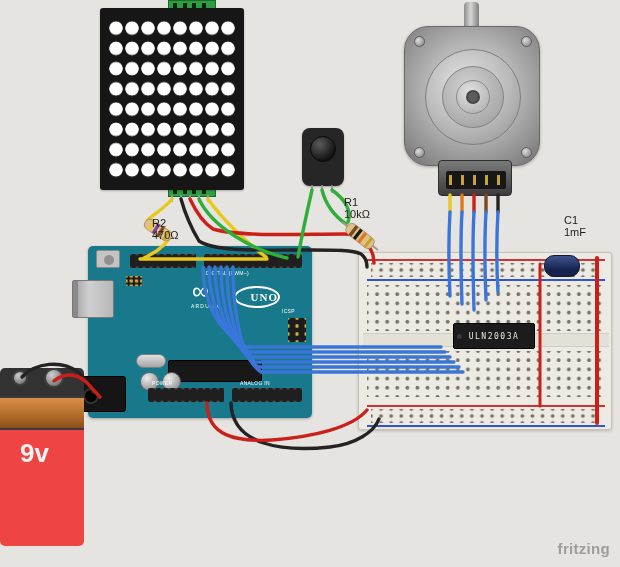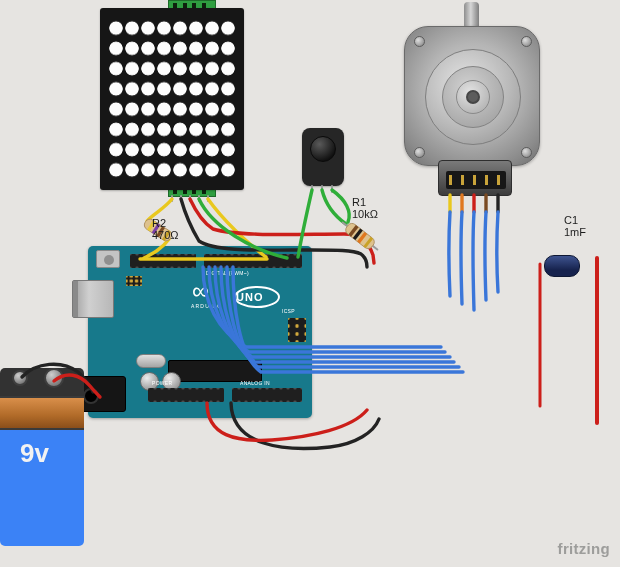--- a/index.html
+++ b/index.html
@@ -50,21 +50,21 @@
   .header{position:absolute;background-color:#1f1f1f;background-image:radial-gradient(circle,#4d4d4d 0 1.3px,transparent 1.9px);border-radius:1px;}
   .header-h{height:14px;background-size:7px 14px;background-position:3.5px 7px;}
   .reset-btn{position:absolute;left:8px;top:4px;width:24px;height:18px;background:#c4c4c4;border:1px solid #8a8a8a;border-radius:2px;}
   .reset-btn::after{content:"";position:absolute;left:7px;top:4px;width:10px;height:10px;border-radius:50%;background:#8f8f8f;}
   .usb{position:absolute;left:-16px;top:34px;width:42px;height:38px;
     background:linear-gradient(90deg,#9f9f9f,#d0d0d0 40%,#b7b7b7);border:1px solid #787878;border-radius:2px;}
   .usb::before{content:"";position:absolute;left:0;top:0;width:5px;height:100%;background:#8a8a8a;}
   .jack{position:absolute;left:-8px;top:130px;width:46px;height:36px;background:#151515;border-radius:3px;border:1px solid #000;}
   .jack::after{content:"";position:absolute;left:2px;top:11px;width:12px;height:12px;border-radius:50%;background:#000;border:2px solid #333;}
   .uno-oval{position:absolute;left:146px;top:40px;width:46px;height:22px;border:2px solid #fff;border-radius:50%;
-    color:#fff;font-size:11px;font-weight:bold;letter-spacing:1px;text-align:left;line-height:18px;}
+    color:#fff;font-size:11px;font-weight:bold;letter-spacing:1px;text-align:right;line-height:18px;font-family:Liberation Serif, serif;}
   .logo{position:absolute;left:104px;top:34px;color:#fff;font-size:24px;line-height:22px;}
   .brand{position:absolute;left:103px;top:57px;color:#fff;font-size:5px;letter-spacing:1.2px;}
   .tiny-label{position:absolute;color:#fff;font-size:5px;letter-spacing:.3px;}
   .chip{position:absolute;left:80px;top:114px;width:94px;height:22px;background:#181818;border-radius:2px;border:1px solid #000;}
   .crystal{position:absolute;left:48px;top:108px;width:30px;height:14px;border-radius:8px;
     background:linear-gradient(180deg,#e0e0e0,#a5a5a5);border:1px solid #7e7e7e;}
   .acap{position:absolute;width:19px;height:19px;border-radius:50%;
     background:radial-gradient(circle at 35% 30%,#ececec,#9f9f9f 70%,#787878);border:1px solid #6a6a6a;}
   .icsp{position:absolute;background-color:#1c1c1c;background-image:radial-gradient(circle,#d2a93c 0 1.5px,transparent 2.1px);border-radius:1px;}
 
@@ -84,21 +84,21 @@
   .capacitor{position:absolute;left:544px;top:255px;width:36px;height:22px;border-radius:10px;
     background:linear-gradient(180deg,#3e538f,#16224d 70%);border:1px solid #0e1733;z-index:40;}
 
   
   .battery{position:absolute;left:0;top:368px;width:84px;height:178px;z-index:10;}
   .bat-cap{position:absolute;left:0;top:0;width:84px;height:28px;background:#323232;border-radius:5px 5px 0 0;}
   .bat-term{position:absolute;border-radius:50%;background:radial-gradient(circle at 35% 30%,#cfcfcf,#5c5c5c);border:2px solid #3e3e3e;}
   .bat-band{position:absolute;left:0;top:28px;width:84px;height:34px;
     background:linear-gradient(180deg,#d98f4a,#b06a28 60%,#8a4e1a);
     border-top:2px solid #3a3a3a;border-bottom:2px solid #3a3a3a;}
-  .bat-body{position:absolute;left:0;top:62px;width:84px;height:116px;background:#3b82f6;border-radius:0 0 5px 5px;}
+  .bat-body{position:absolute;left:0;top:62px;width:84px;height:116px;background:#ef4444;border-radius:0 0 5px 5px;}
   .bat-text{position:absolute;left:20px;top:8px;color:#f2f2f2;font-size:26px;font-weight:bold;}
 
   
   .wires{position:absolute;left:0;top:0;z-index:50;}
   .w{fill:none;stroke-linecap:round;stroke-width:3.4px;}
   .wy{stroke:var(--wire-yellow);} .wg{stroke:var(--wire-green);} .wr{stroke:var(--wire-red);}
   .wk{stroke:var(--wire-black);} .wb{stroke:var(--wire-blue);} .wo{stroke:var(--wire-orange);} .wn{stroke:var(--wire-brown);}
   .lead{stroke:#9a9a9a;stroke-width:2px;fill:none;stroke-linecap:round;}
   .part-label{position:absolute;font-size:11px;line-height:12px;color:#1c1c1c;z-index:60;}
   .part-label span{display:block;}
@@ -158,20 +158,32 @@
     <div class="chip"></div>
     <div class="acap" style="left:52px;top:126px"></div>
     <div class="acap" style="left:74px;top:126px"></div>
     <div class="tiny-label" style="left:64px;top:134px">POWER</div>
     <div class="tiny-label" style="left:152px;top:134px">ANALOG IN</div>
     <div class="header header-h" style="left:60px;top:142px;width:76px"></div>
     <div class="header header-h" style="left:144px;top:142px;width:70px"></div>
     <div class="jack"></div>
   </div>
 
+  <div class="breadboard">
+    <div class="rail-line rail-red" style="top:6px"></div>
+    <div class="holes holes-rail" style="top:10px"></div>
+    <div class="rail-line rail-blue" style="top:26px"></div>
+    <div class="holes holes-main" style="top:32px"></div>
+    <div class="bb-gap"></div>
+    <div class="holes holes-main" style="top:98px"></div>
+    <div class="rail-line rail-red" style="top:152px"></div>
+    <div class="holes holes-rail" style="top:156px"></div>
+    <div class="rail-line rail-blue" style="top:172px"></div>
+    <div class="ic">ULN2003A</div>
+  </div>
 
   <div class="capacitor"></div>
 
   <div class="battery">
     <div class="bat-cap">
       <div class="bat-term" style="left:12px;top:2px;width:16px;height:16px"></div>
       <div class="bat-term" style="left:44px;top:0;width:20px;height:20px"></div>
     </div>
     <div class="bat-band"></div>
     <div class="bat-body">
@@ -254,21 +266,21 @@
       <rect x="-4.5" y="-6" width="3.4" height="12" fill="#1a1a1a"></rect>
       <rect x="1" y="-6" width="3.4" height="12" fill="#e07820"></rect>
       <rect x="9" y="-6" width="3" height="12" fill="#c9a227"></rect>
     </g>
   </svg>
 
   <div class="part-label" style="left:152px;top:217px">
     <span>R2</span>
     <span>470Ω</span>
   </div>
-  <div class="part-label" style="left:352px;top:196px">
+  <div class="part-label" style="left:344px;top:196px">
     <span>R1</span>
     <span>10kΩ</span>
   </div>
   <div class="part-label" style="left:564px;top:214px">
     <span>C1</span>
     <span>1mF</span>
   </div>
 
   <div class="watermark">fritzing</div>
 </div>

